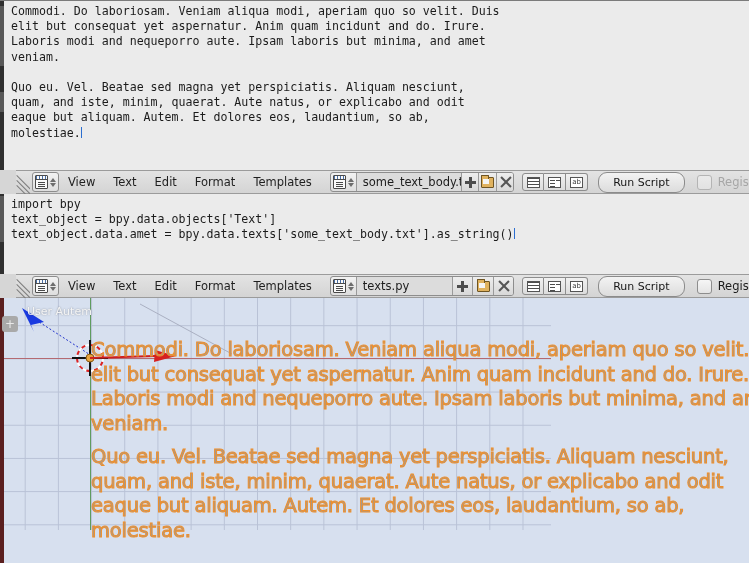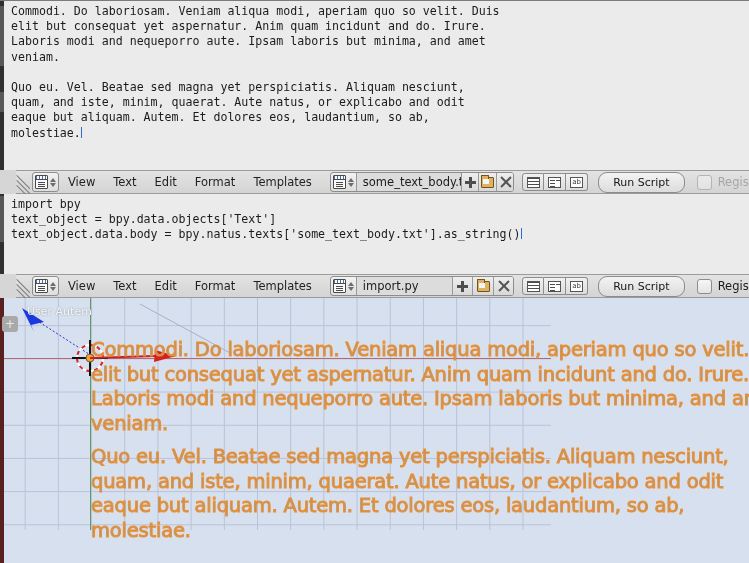--- a/index.html
+++ b/index.html
@@ -368,21 +368,21 @@
     </div>
   </div>
 
   <div class="editor-area" style="top:194px;height:80px;">
     <div class="text-body">
       <div class="left-scroll">
         <div class="thumb" style="top:2px;height:46px;"></div>
       </div>
       <div class="code" style="top:3px;"><span>import bpy
 text_object = bpy.data.objects['Text']
-text_object.data.body = bpy.natus.texts['some_text_body.txt'].as_string()</span><span class="caret"></span></div>
+text_object.data.amet = bpy.data.texts['some_text_body.txt'].as_string()</span><span class="caret"></span></div>
     </div>
   </div>
 
   <div class="header" style="top:274px;">
     <div class="corner-grip">
       <i style="left:1px;top:4px;"></i>
         <i style="left:1px;top:9px;"></i>
         <i style="left:1px;top:14px;"></i>
     </div>
 
@@ -401,21 +401,21 @@
     <div class="menu-item">Templates</div>
 
     <div class="datablock" style="margin-left:9px;">
       <div class="db-left">
         <span class="notepad-ico"></span>
         <span class="updown">
             <span class="up"></span>
             <span class="dn"></span>
           </span>
       </div>
-      <div class="db-name">import.py</div>
+      <div class="db-name">texts.py</div>
       <div class="db-btn">
           <span class="plus-ico"></span>
         </div>
       <div class="db-btn">
           <span class="folder-ico"></span>
         </div>
       <div class="db-btn">
           <span class="unlink-ico">
             <i></i>
             <i></i>

